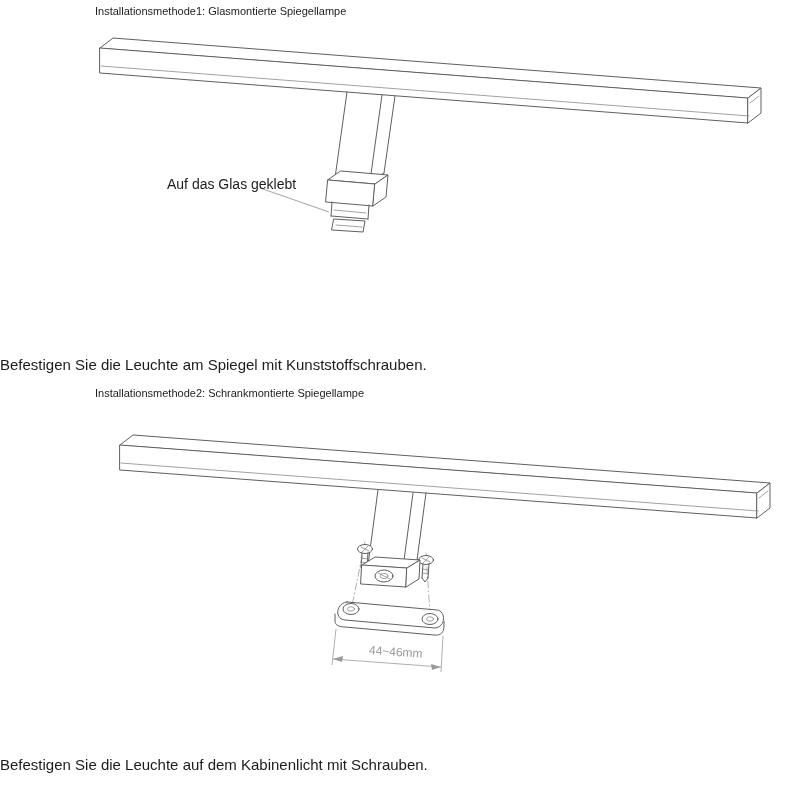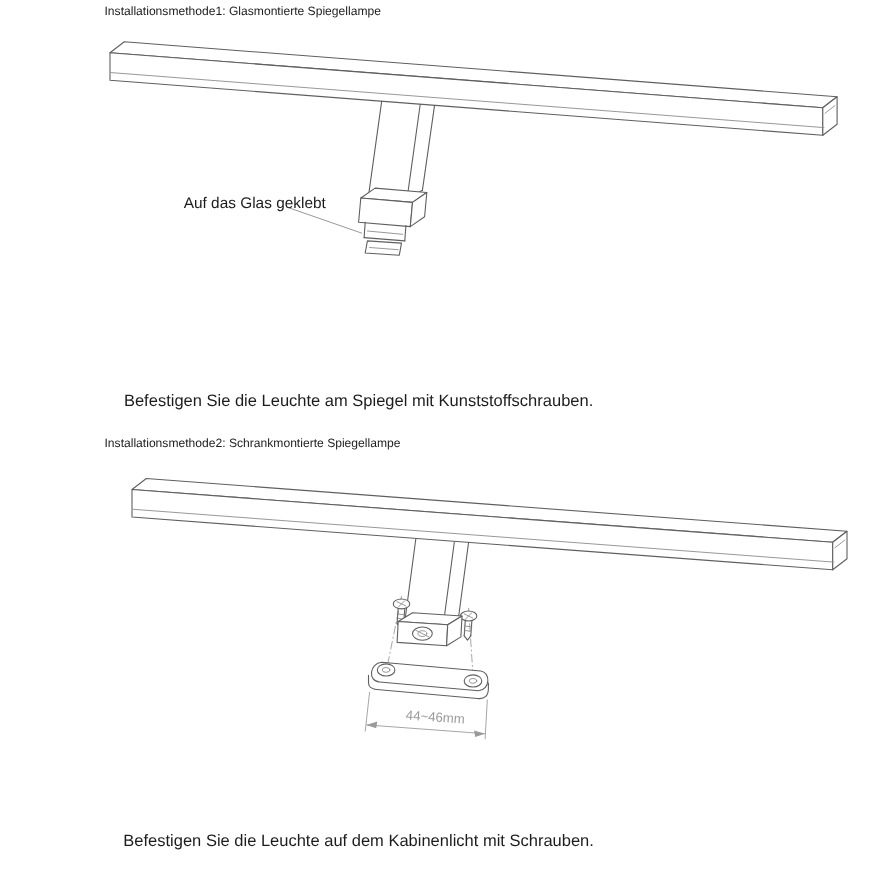--- a/index.html
+++ b/index.html
@@ -10,21 +10,21 @@
     color:#1c1c1c;
   }
   .abs{position:absolute;}
   .section-heading{
     font-size:11px;
     letter-spacing:0;
     color:#1c1c1c;
     white-space:nowrap;
   }
   .caption{
-    left:0;width:652px;text-align:center;
+    left:0;width:652px;text-align:left;
     font-size:15px;color:#1c1c1c;white-space:nowrap;
   }
   .annotation{
     font-size:14px;color:#1c1c1c;white-space:nowrap;
   }
   .dimension-label{
     font-size:12px;color:#9a9a9a;white-space:nowrap;
     transform:rotate(4deg);transform-origin:left center;
   }
   svg{display:block;}
@@ -72,21 +72,21 @@
 
     <g>
       <line class="thin" x1="175" y1="168" x2="244" y2="192"></line>
     </g>
   </svg>
   <span class="abs annotation" style="left:52px;top:156px;margin-left:30px;">Auf das Glas geklebt</span>
 </div>
 
 <div class="abs caption" style="top:356px;">Befestigen Sie die Leuchte am Spiegel mit Kunststoffschrauben.</div>
 
-<div class="abs section-heading" style="left:95px;top:397px;">Installationsmethode2: Schrankmontierte Spiegellampe</div>
+<div class="abs section-heading" style="left:95px;top:387px;">Installationsmethode2: Schrankmontierte Spiegellampe</div>
 
 <div class="abs" style="left:85px;top:415px;width:690px;height:280px;">
   <svg width="690" height="280" viewBox="0 0 690 280">
 
     <g class="draw">
       <polygon class="face" points="35,30 48,20 685,68 672,78"></polygon>
       <polygon class="face" points="35,30 672,78 672,103 35,55"></polygon>
       <polygon class="face" points="672,78 685,68 685,93 672,103"></polygon>
       <line class="thin" x1="36" y1="48" x2="673" y2="96"></line>
       <line class="thin" x1="674" y1="83" x2="683" y2="76"></line>

